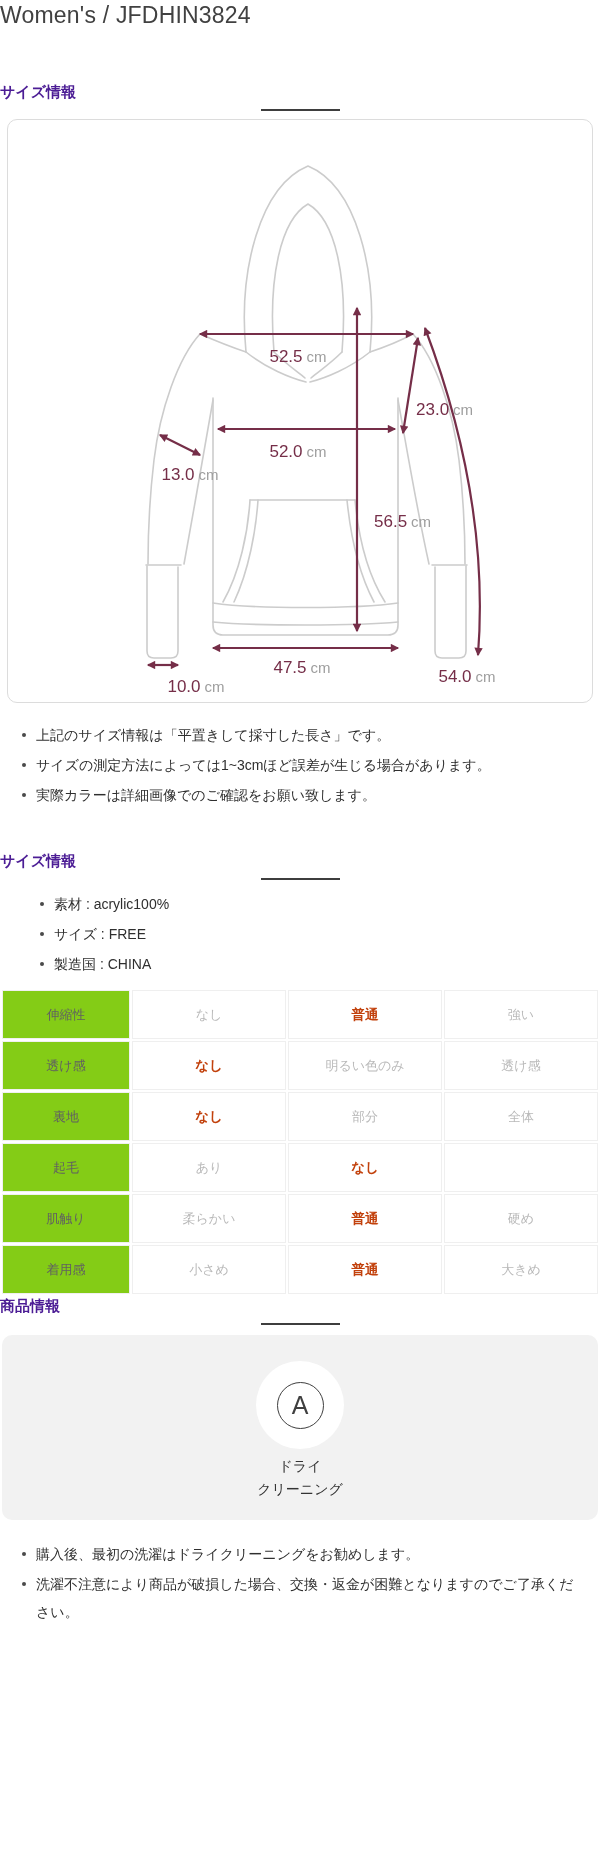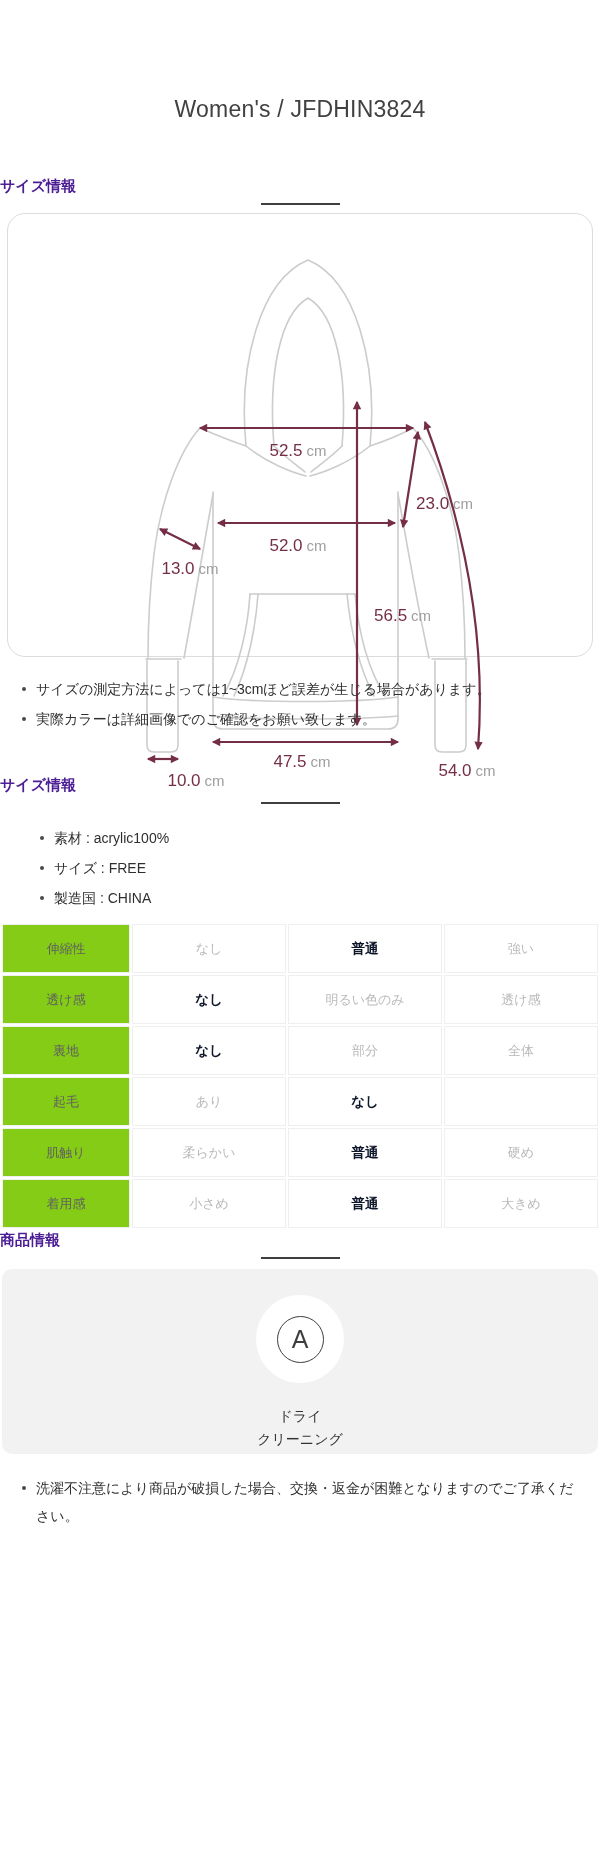--- a/index.html
+++ b/index.html
@@ -2,84 +2,84 @@
 <html><head>
 <meta charset="utf-8">
 <style>
   html,body{margin:0;padding:0;}
   body{
     width:600px;min-height:1870px;background:#ffffff;
     font-family:"Liberation Sans","DejaVu Sans",sans-serif;
     color:#333;overflow:hidden;
   }
   .page-title{
-    margin:0;padding-top:94px;text-align:center;
+    margin:0;
     font-size:23px;line-height:30px;font-weight:500;color:#414141;
     letter-spacing:.2px;
   }
   .section-heading{
     text-align:left;font-size:15px;font-weight:700;color:#4c1d95;
     line-height:20px;margin:0;
   }
   .section-heading::after{
     content:"";display:block;width:79px;height:2px;background:#3e3e3e;
     margin:7px auto 0;
   }
   .sh-1{margin-top:52px;}
   .sh-2{margin-top:42px;}
   .sh-3{}
   .diagram-panel{
-    margin:8px 7px 0;height:444px;border:1px solid #dcdcdc;border-radius:18px;
+    margin:8px 7px 0;height:584px;border:1px solid #dcdcdc;border-radius:10px;
     position:relative;box-sizing:border-box;
   }
   .diagram-panel svg{position:absolute;left:0;top:0;}
   .m-num{fill:#752e48;font-size:17px;}
   .m-unit{fill:#9e9e9e;font-size:15px;}
   ul.notes{
     list-style:none;margin:18px 0 0;padding:0 18px 0 22px;
   }
   ul.notes li{
     position:relative;padding-left:14px;font-size:14px;line-height:28px;
     margin-bottom:2px;color:#2f2f2f;
   }
   ul.notes li::before{
     content:"";position:absolute;left:0;top:12px;width:4px;height:4px;
     border-radius:50%;background:#4a4a4a;
   }
-  ul.notes.details{margin-top:20px;padding-left:40px;}
+  ul.notes.details{margin-top:10px;padding-left:40px;}
   table.attrs{
     width:100%;border-collapse:separate;border-spacing:2px;
     table-layout:fixed;margin-top:10px;
   }
   table.attrs td{
     height:45px;text-align:center;vertical-align:middle;
     font-size:13px;background:#fff;border:1px solid #efefef;
     overflow:hidden;white-space:nowrap;
   }
   table.attrs td.t-label{
     background:#84cc16;border-color:#f0f0f0;color:#616161;
   }
   table.attrs td.t-val{color:#b9b9b9;}
-  table.attrs td.t-val.active{color:#0f172a;font-weight:700;font-size:13.5px;}
+  table.attrs td.t-val.active{color:#c2410c;font-weight:700;font-size:13.5px;}
   .care-panel{
     margin:10px 2px 0;height:185px;background:#f2f2f2;border-radius:10px;
     text-align:center;box-sizing:border-box;
   }
   .care-circle{
     width:88px;height:88px;border-radius:50%;background:#ffffff;
     margin:0 auto;position:relative;top:26px;
     display:flex;align-items:center;justify-content:center;
   }
   .care-inner{
     width:45px;height:45px;border-radius:50%;border:1.5px solid #3f3f3f;
     display:flex;align-items:center;justify-content:center;
     font-size:25px;color:#3f3f3f;line-height:1;
   }
   .care-label{
-    position:relative;top:48px;font-size:14px;line-height:23px;
+    position:relative;top:32px;font-size:14px;line-height:23px;
     color:#333;white-space:pre-line;
   }
   ul.notes.bottom{margin-top:20px;}
 </style>
 </head>
 <body>
 
 <h1 class="page-title">Women's / JFDHIN3824</h1>
 
 <h2 class="section-heading sh-1">サイズ情報</h2>
@@ -146,20 +146,21 @@
       <text x="182" y="360" text-anchor="middle"><tspan class="m-num">13.0</tspan><tspan class="m-unit" dx="4">cm</tspan></text>
       <text x="366" y="407" text-anchor="start"><tspan class="m-num">56.5</tspan><tspan class="m-unit" dx="4">cm</tspan></text>
       <text x="294" y="553" text-anchor="middle"><tspan class="m-num">47.5</tspan><tspan class="m-unit" dx="4">cm</tspan></text>
       <text x="188" y="572" text-anchor="middle"><tspan class="m-num">10.0</tspan><tspan class="m-unit" dx="4">cm</tspan></text>
       <text x="459" y="562" text-anchor="middle"><tspan class="m-num">54.0</tspan><tspan class="m-unit" dx="4">cm</tspan></text>
     </g>
   </svg>
 </div>
 
 <ul class="notes">
+    <li>上記のサイズ情報は「平置きして採寸した長さ」です。</li>
     <li>サイズの測定方法によっては1~3cmほど誤差が生じる場合があります。</li>
     <li>実際カラーは詳細画像でのご確認をお願い致します。</li>
   </ul>
 
 <h2 class="section-heading sh-2">サイズ情報</h2>
 
 <ul class="notes details">
     <li>素材 : acrylic100%</li>
     <li>サイズ : FREE</li>
     <li>製造国 : CHINA</li>
@@ -218,14 +219,15 @@
   <div class="care-circle">
     <div class="care-inner">
       <span>A</span>
     </div>
   </div>
   <div class="care-label">ドライ
 クリーニング</div>
 </div>
 
 <ul class="notes bottom">
+    <li>購入後、最初の洗濯はドライクリーニングをお勧めします。</li>
     <li>洗濯不注意により商品が破損した場合、交換・返金が困難となりますのでご了承ください。</li>
   </ul>
 
 </body></html>

